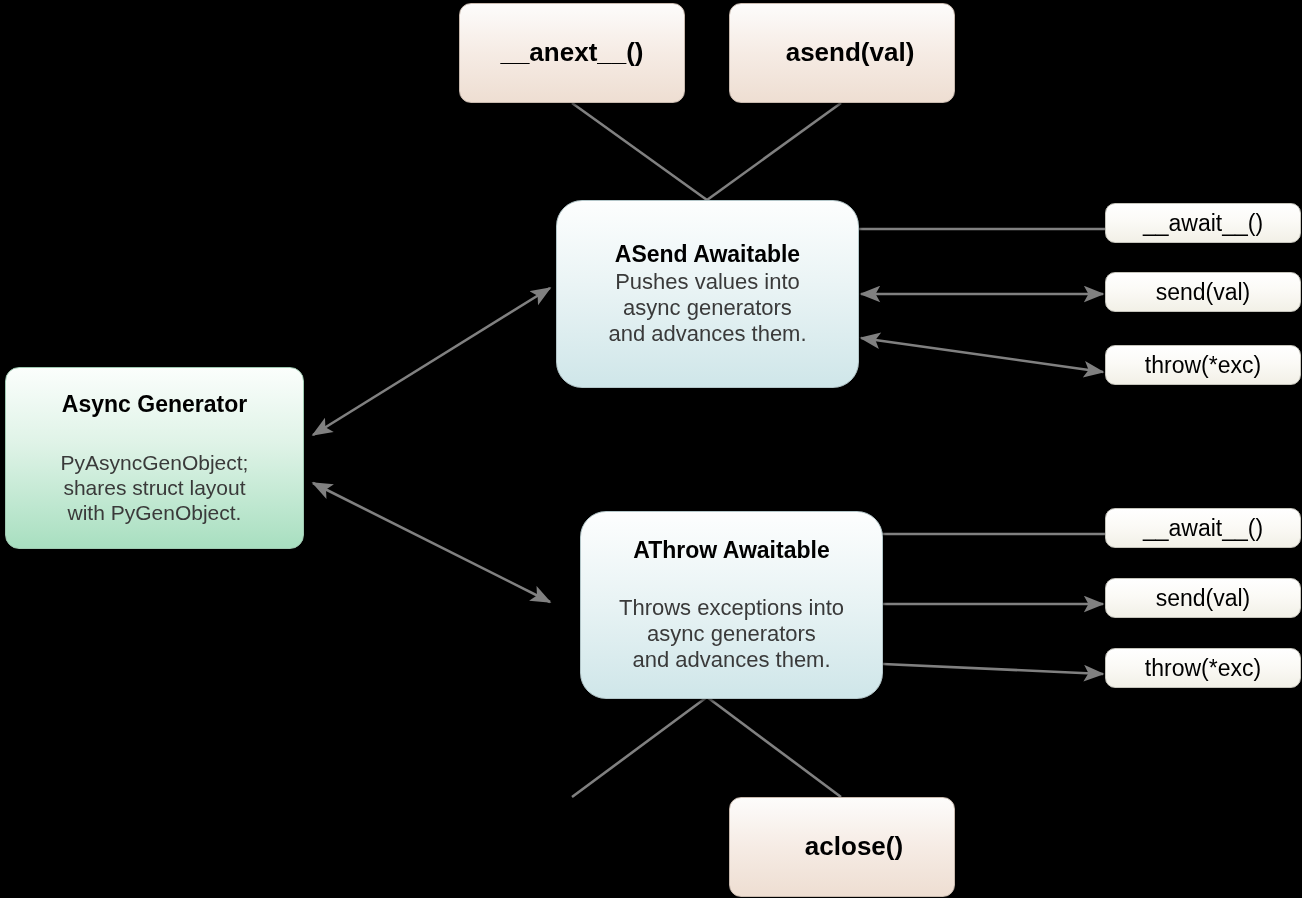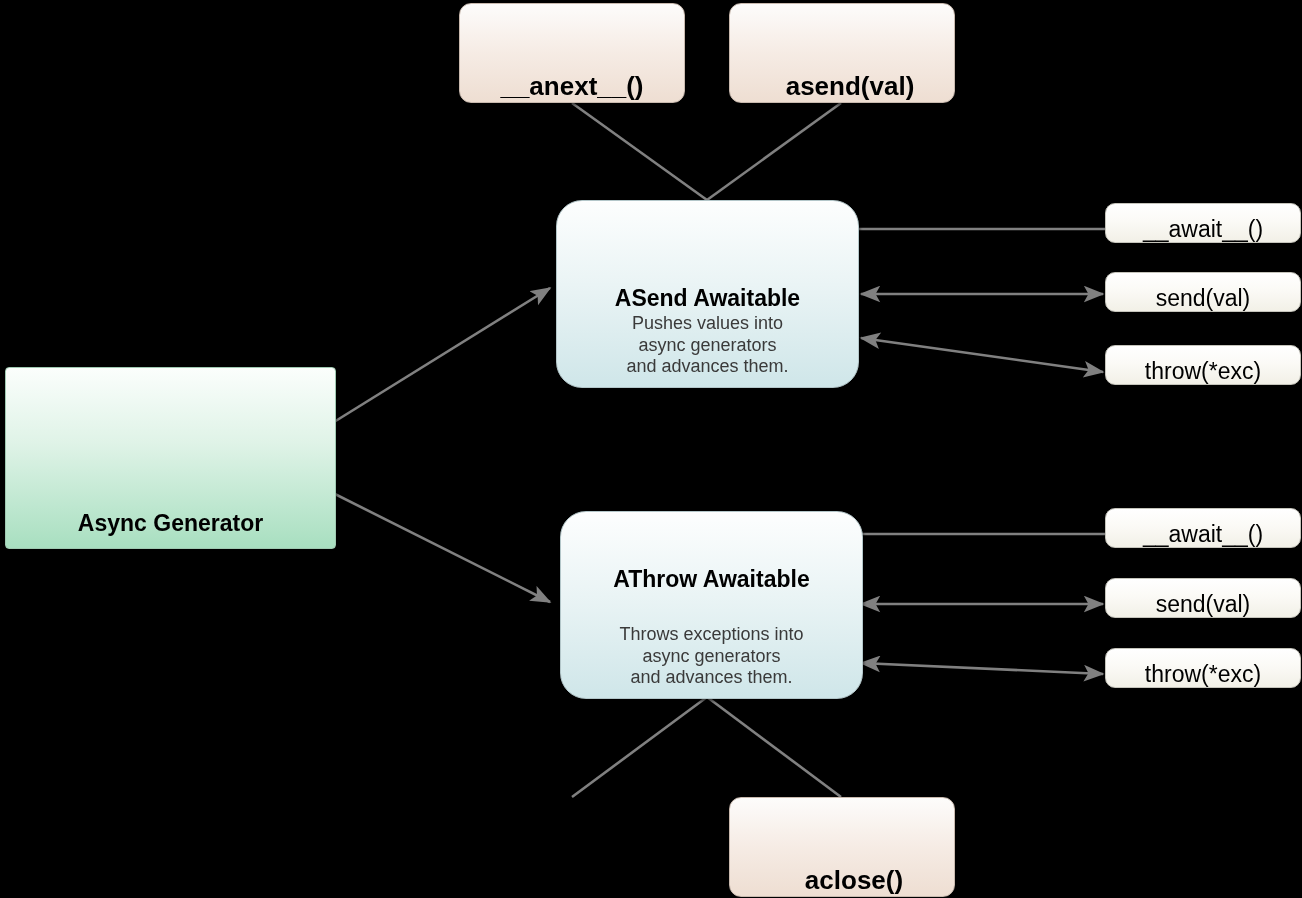--- a/index.html
+++ b/index.html
@@ -24,21 +24,21 @@
     pointer-events: none;
   }
   .node {
     position: absolute;
     box-sizing: border-box;
     border-radius: 12px;
     border: 1px solid #b9b9b9;
     display: flex;
     flex-direction: column;
     align-items: center;
-    justify-content: flex-end;
+    justify-content: center;
     text-align: center;
     box-shadow: 1px 2px 3px rgba(0,0,0,0.55);
     z-index: 2;
   }
   .node .title {
     font-weight: bold;
     color: #000000;
     line-height: 1.15;
   }
   .node .subtitle {
@@ -69,29 +69,29 @@
   
   .box-cyan {
     width: 303px;
     height: 188px;
     background: linear-gradient(to bottom, #fdfefe 0%, #eaf4f5 45%, #cfe6e9 100%);
     border-color: #b3c6c9;
     border-radius: 26px;
     padding: 10px 8px;
   }
   .box-cyan .title { font-size: 23px; margin-bottom: 2px; }
-  .box-cyan .subtitle { font-size: 18px; }
+  .box-cyan .subtitle { font-size: 22px; }
 
   
   .box-mint {
-    width: 331px;
+    width: 299px;
     height: 182px;
     background: linear-gradient(to bottom, #fbfefc 0%, #dff3e7 42%, #a8dfc0 100%);
     border-color: #9fc9b1;
-    border-radius: 4px;
+    border-radius: 14px;
     padding: 10px 8px;
     gap: 32px;
   }
   .box-mint .title { font-size: 23px; margin-bottom: 2px; }
   .box-mint .subtitle { font-size: 21px; }
 </style>
 </head>
 <body>
 
 <div id="canvas">
@@ -136,29 +136,32 @@
     <div class="title">asend(val)</div>
   </div>
 
   <div class="node box-cyan" style="left:556px; top:200px;">
     <div class="title">ASend Awaitable</div>
     <div class="subtitle" style="white-space: pre-line;">Pushes values into
 async generators
 and advances them.</div>
   </div>
 
-  <div class="node box-cyan" style="left:560px; top:511px;gap:30px;">
+  <div class="node box-cyan" style="left:580px; top:511px;gap:30px;">
     <div class="title">AThrow Awaitable</div>
     <div class="subtitle" style="white-space: pre-line;">Throws exceptions into
 async generators
 and advances them.</div>
   </div>
 
   <div class="node box-mint" style="left:5px; top:367px;">
     <div class="title">Async Generator</div>
+    <div class="subtitle" style="white-space: pre-line;">PyAsyncGenObject;
+shares struct layout
+with PyGenObject.</div>
   </div>
 
   <div class="node pill-cream" style="left:1105px; top:203px;">
     <div class="title">__await__()</div>
   </div>
   <div class="node pill-cream" style="left:1105px; top:272px;">
     <div class="title">send(val)</div>
   </div>
   <div class="node pill-cream" style="left:1105px; top:345px;">
     <div class="title">throw(*exc)</div>

